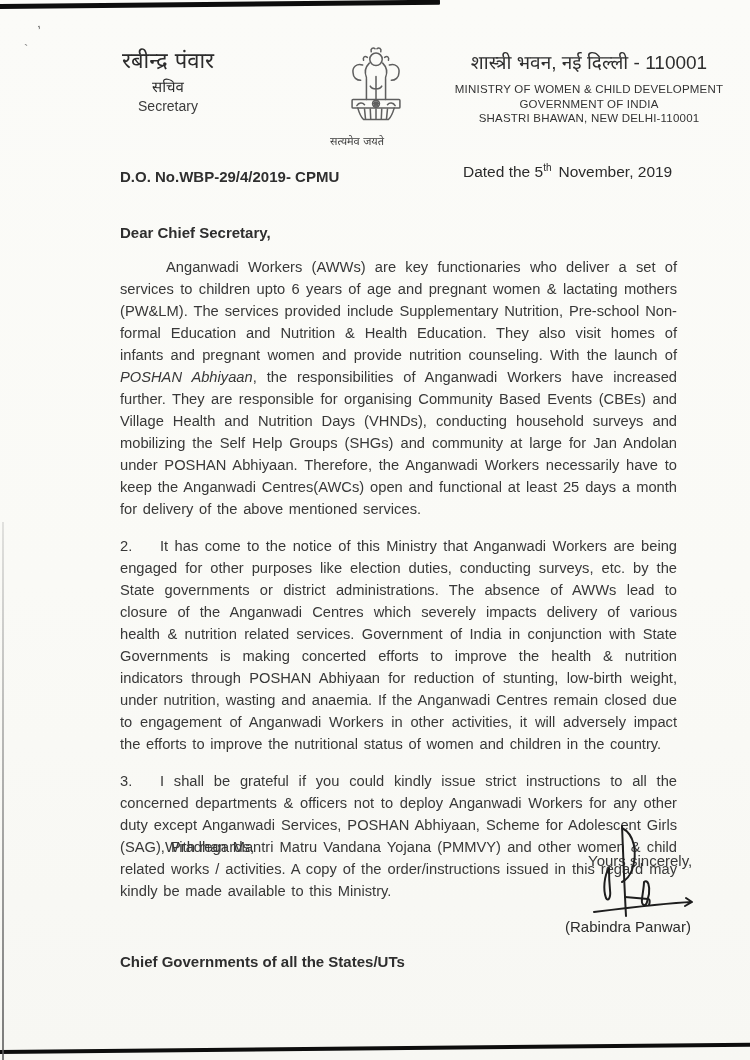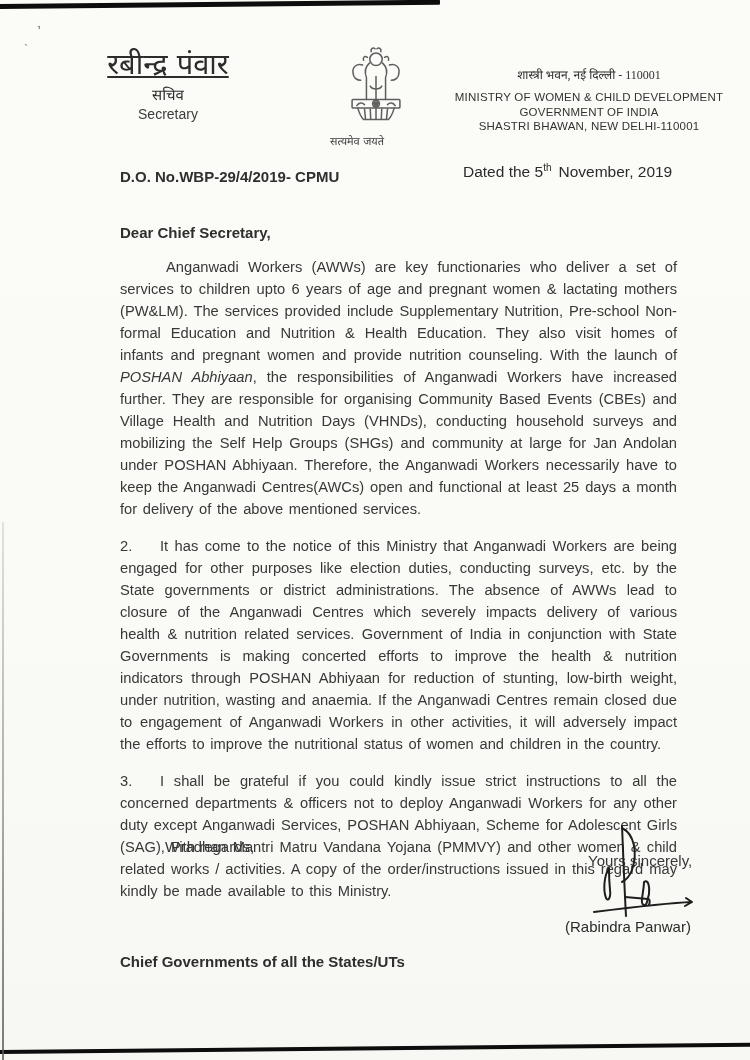--- a/index.html
+++ b/index.html
@@ -14,33 +14,33 @@
   }
   
   .scan-top    { position:absolute; left:-6px; top:4px; width:446px; height:5px; background:#0d0d0d; transform:rotate(-0.55deg); transform-origin:left center; border-radius:1px; }
   .scan-bottom { position:absolute; left:-6px; top:1050px; width:766px; height:4px; background:#0d0d0d; transform:rotate(-0.55deg); transform-origin:left center; }
   .scan-left   { position:absolute; left:2px; top:522px; width:2px; height:540px; background:linear-gradient(180deg, rgba(150,150,150,.25), rgba(90,90,90,.8)); }
   .noise-a { position:absolute; left:38px; top:22px; color:#6a6a6a; font-size:15px; transform:rotate(-12deg); }
   .noise-b { position:absolute; left:24px; top:42px; color:#8a8a8a; font-size:13px; }
 
   
   .sender { position:absolute; left:68px; top:48px; width:200px; text-align:center; color:#2c2c2c; }
-  .sender .hi-name  { font-family:"DejaVu Sans", sans-serif; font-size:29px; line-height:1.15;text-decoration:underline; }
+  .sender .hi-name  { font-family:"DejaVu Sans", sans-serif; font-size:22px; line-height:1.15; }
   .sender .hi-title { font-family:"DejaVu Sans", sans-serif; font-size:15px; margin-top:3px; }
   .sender .en-name  { font-family:"Liberation Serif", serif; font-weight:bold; font-size:18px; letter-spacing:.4px; margin-top:4px; color:#242424; }
   .sender .en-title { font-size:14px; margin-top:2px; color:#3b3b3b; }
 
   .emblem-wrap { position:absolute; left:330px; top:44px; width:92px; text-align:left; }
   .emblem-wrap svg { display:block; margin:0 auto; opacity:.88; }
   .emblem-motto { font-family:"DejaVu Sans", sans-serif; font-size:11px; color:#3a3a3a; margin-top:1px; white-space:nowrap; }
 
   .ministry { position:absolute; left:438px; top:46px; width:302px; text-align:center; color:#2e2e2e; }
   .ministry .hi1 { font-family:"DejaVu Sans", sans-serif; font-size:15px; }
   .ministry .hi2 { font-family:"DejaVu Sans", sans-serif; font-size:15px; margin-top:3px; }
-  .ministry .hi3 { font-family:Liberation Serif, serif; font-size:12px; margin-top:20px; }
+  .ministry .hi3 { font-family:Liberation Sans, sans-serif; font-size:19px; margin-top:3px; }
   .ministry .en  { margin-top:7px; font-size:11.5px; line-height:1.28; letter-spacing:.2px; color:#333; }
   .ministry .web { font-size:11px; margin-top:1px; color:#3a3a3a; }
 
   .ref-no   { position:absolute; left:120px; top:168px; font-size:15px; color:#2f2f2f;font-weight:bold; }
   .ref-date { position:absolute; left:463px; top:162px; font-size:15.5px; color:#2b2b2b; }
   .ref-date sup { font-size:10px; }
   .ref-date .rest { margin-left:7px; }
 
   
   .salutation { position:absolute; left:120px; top:224px; font-size:15px; font-weight:bold; color:#2e2e2e; }

